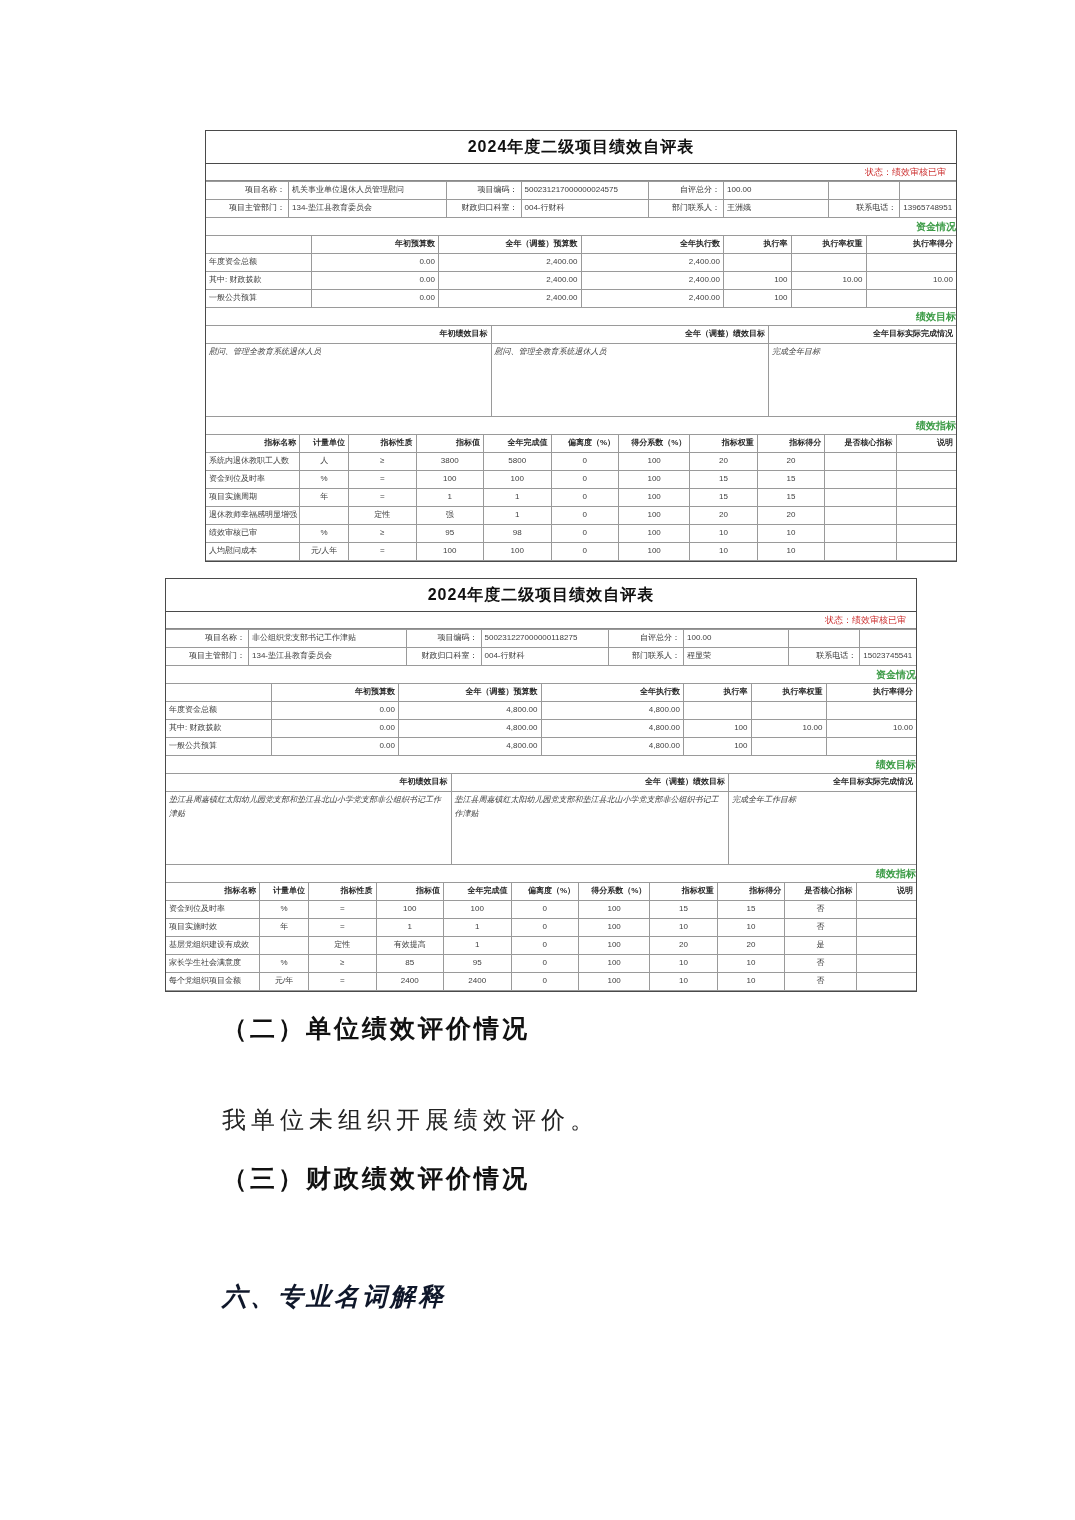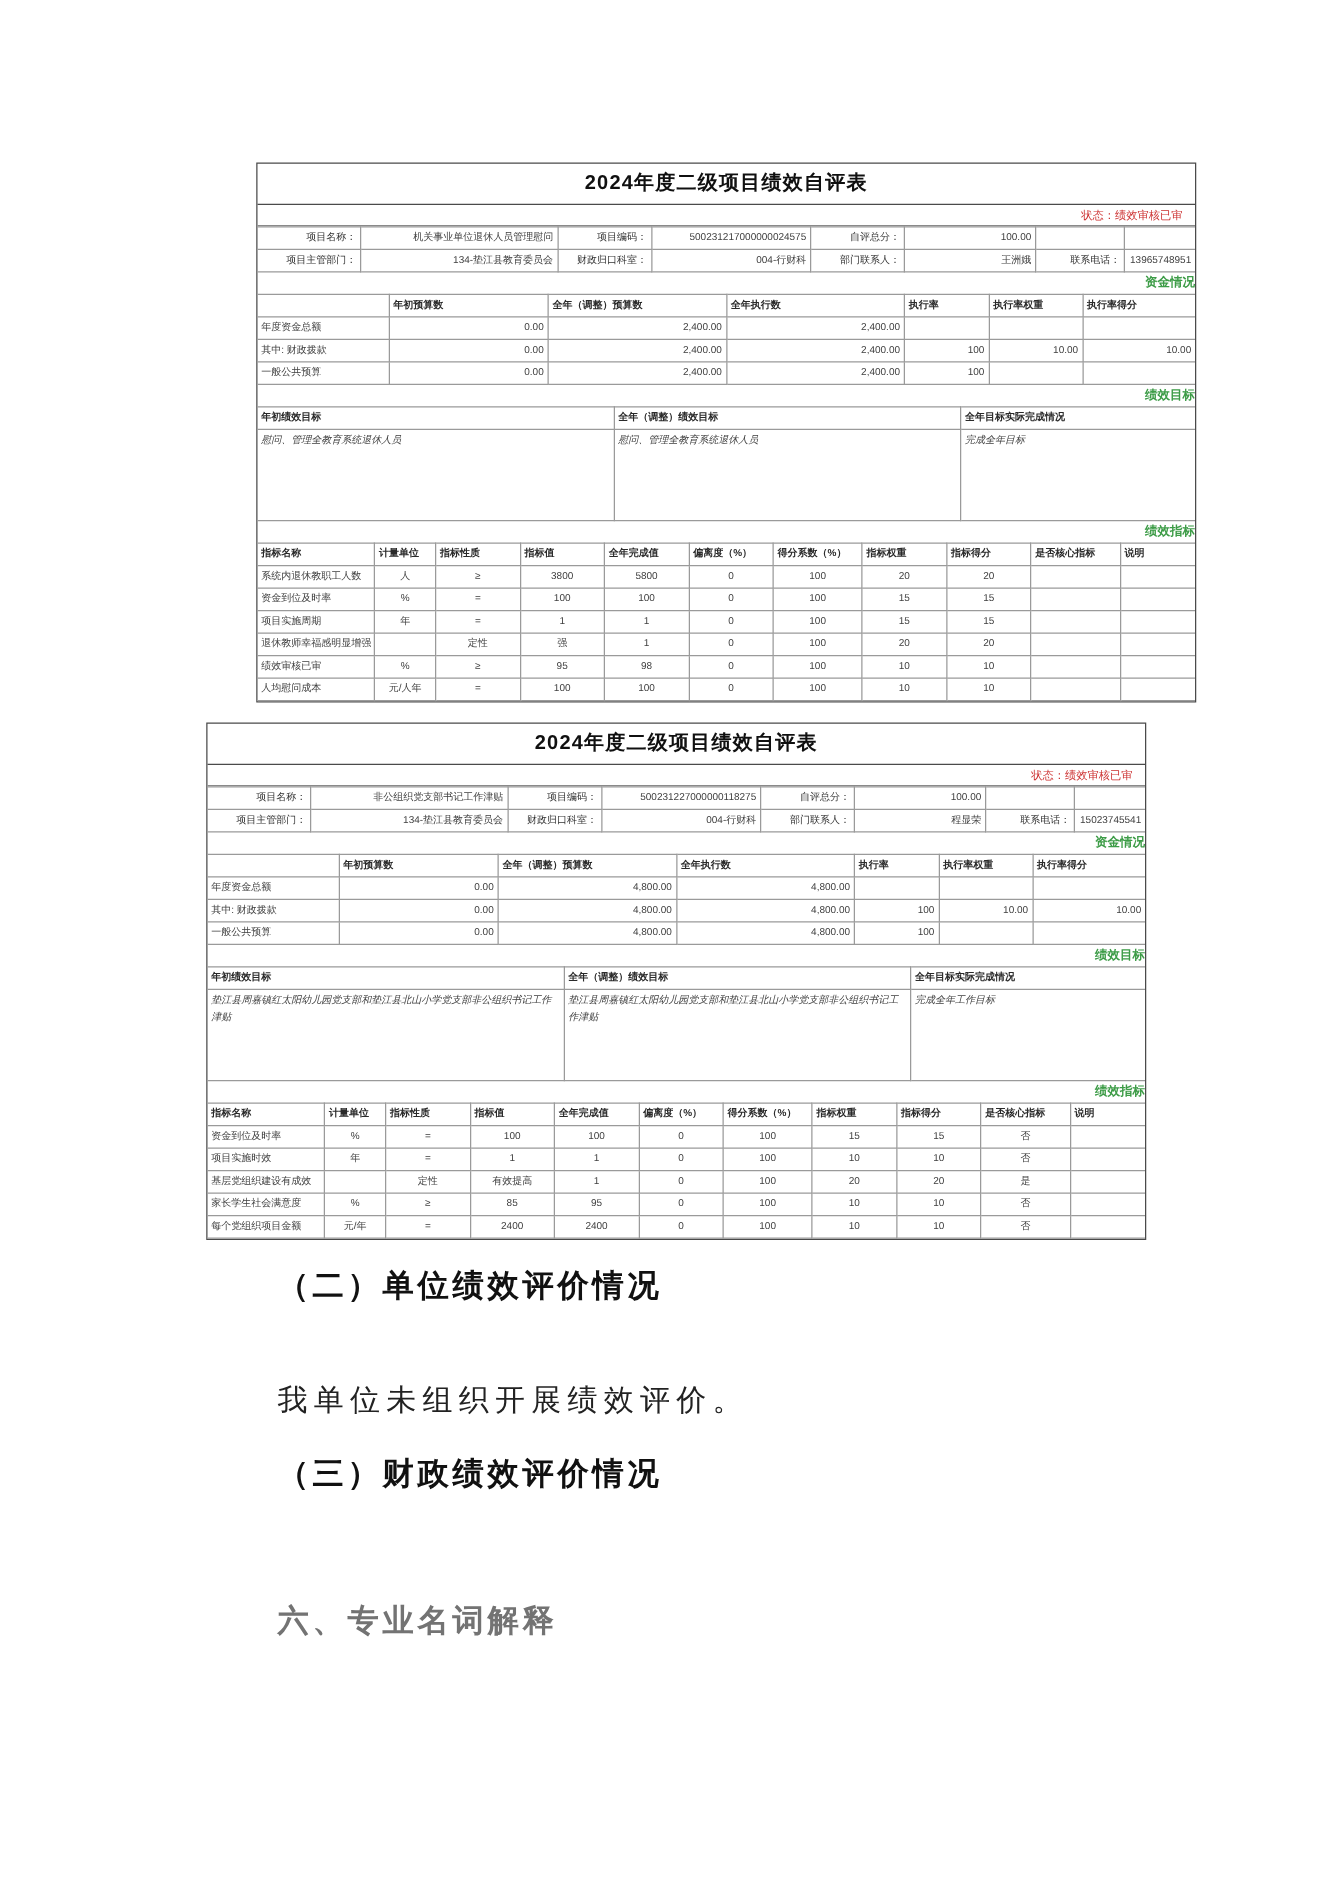--- a/index.html
+++ b/index.html
@@ -12,34 +12,34 @@
   .t-title{height:32px;line-height:32px;text-align:center;font-weight:bold;font-size:16px;
            color:#101010;border-bottom:1px solid #4a4a4a;letter-spacing:1px;}
   .t-status{height:16px;line-height:16px;text-align:right;padding-right:10px;font-size:9px;
             color:#cc2f2f;border-bottom:1px solid #8a8a8a;}
   .sec{height:17px;line-height:17px;text-align:right;color:#3d9c47;font-size:10px;font-weight:bold;}
   table{border-collapse:collapse;width:100%;table-layout:fixed;}
   td,th{border:1px solid #9a9a9a;font-size:8px;color:#404040;padding:1px 3px;height:15px;
         overflow:hidden;white-space:nowrap;line-height:1.6;}
   td:first-child,th:first-child{border-left:none;}
   td:last-child,th:last-child{border-right:none;}
-  thead th{font-weight:bold;color:#2a2a2a;text-align:left;}
+  thead th{font-weight:bold;color:#2a2a2a;text-align:right;}
   .lbl{text-align:right;color:#333;}
-  .val{text-align:right;}
+  .val{text-align:left;}
   .num{text-align:right;}
   .ctr{text-align:center;}
   .left{text-align:left;}
   .goal{vertical-align:top;white-space:normal;word-break:break-all;height:70px;line-height:1.7;font-style:italic;}
   
   .h-serif{position:absolute;left:222px;font-family:"Liberation Serif",serif;font-weight:bold;
            font-size:25px;color:#111;letter-spacing:3px;white-space:nowrap;}
   .p-serif{position:absolute;left:222px;font-family:"Liberation Serif",serif;font-size:24px;
            color:#222;letter-spacing:5px;white-space:nowrap;}
   .h-sans{position:absolute;left:222px;font-family:"Liberation Sans",sans-serif;font-weight:bold;
-          font-size:25px;color:#737373;letter-spacing:3px;white-space:nowrap;}
+          font-size:25px;color:#0f172a;letter-spacing:3px;white-space:nowrap;font-style:italic;}
   .page-num{position:absolute;left:0;top:1406px;width:100%;text-align:center;
             font-family:"Liberation Serif",serif;font-size:15px;color:#333;letter-spacing:4px;}
 </style>
 </head>
 <body>
 
 <div class="page">
 
   <div class="tables-wrap">
 

